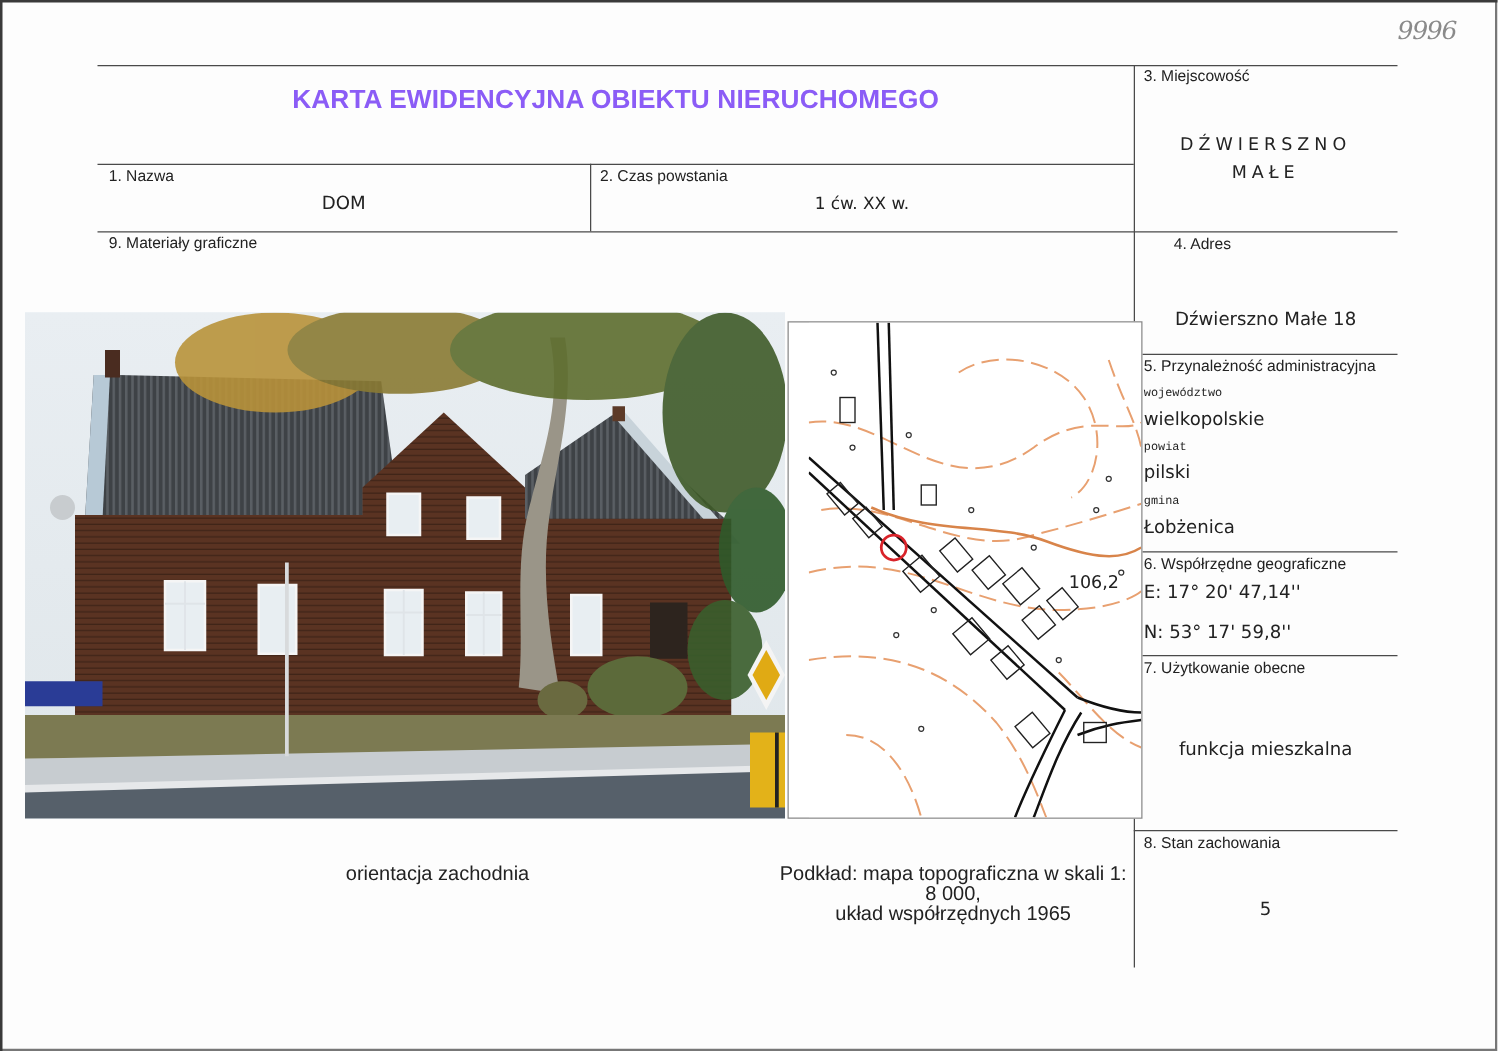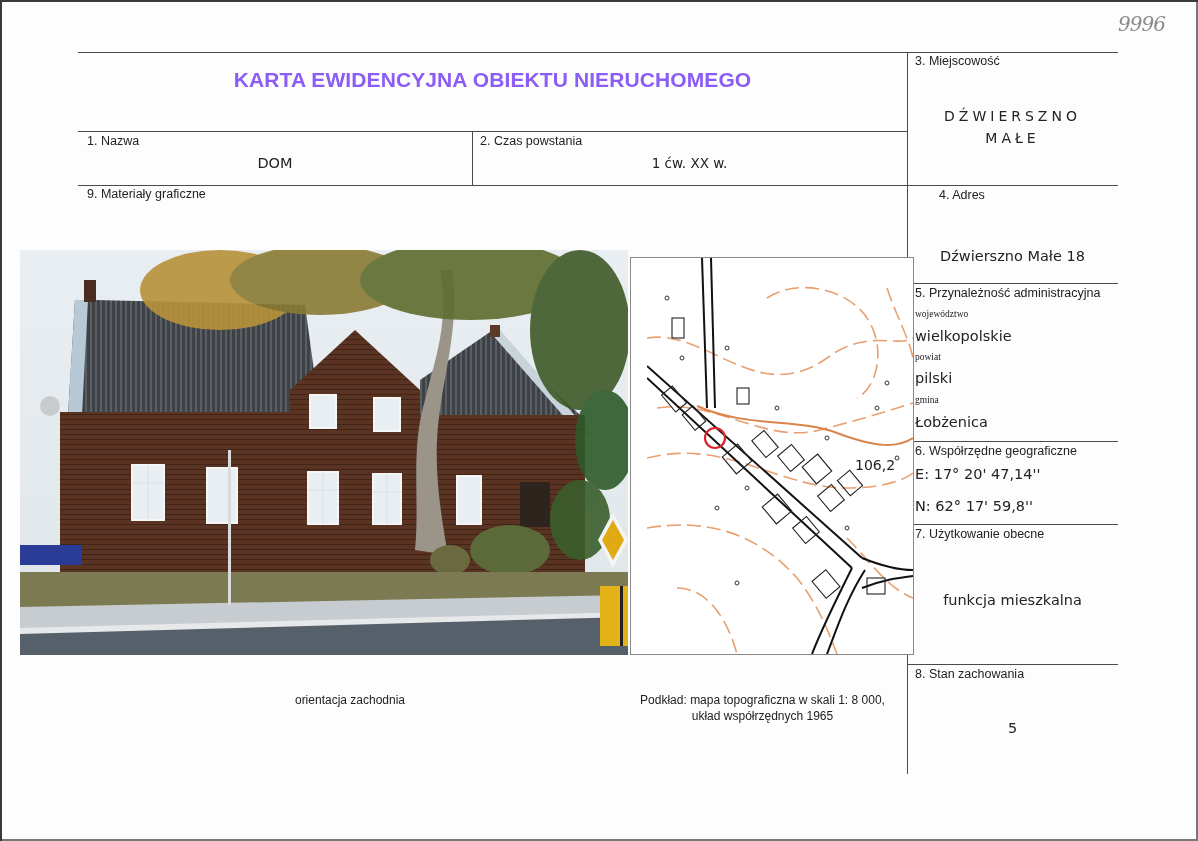--- a/index.html
+++ b/index.html
@@ -9,26 +9,26 @@
     font-family: "DejaVu Sans", sans-serif;
     color: #1e1e1e;
   }
   .page-frame { position: absolute; left: 0; top: 0; width: 1198px; height: 841px;
     box-shadow: inset 2px 2px 0 #3a3a3a, inset -2px -2px 0 #777; pointer-events: none; }
   .hline { position: absolute; height: 1px; background: #4a4a4a; }
   .vline { position: absolute; width: 1px; background: #4a4a4a; }
   .abs { position: absolute; }
   .label { font-family: "Liberation Sans", sans-serif; font-size: 12.5px; color: #222; }
   .value { font-family: "DejaVu Sans", sans-serif; font-size: 14.5px; color: #222; }
-  .small { font-family: Liberation Serif, serif; font-size: 9.5px; color: #222; }
+  .small { font-family: Liberation Mono, monospace; font-size: 9.5px; color: #222; }
   .title1 { font-family: "Liberation Sans", sans-serif; font-weight: bold; font-size: 21px; color: #8b5cf6; letter-spacing: 0.1px; }
   .title2 { font-family: "Liberation Sans", sans-serif; font-weight: bold; font-size: 15.5px; color: #1c1c1c; }
   .center { text-align: center; }
   .handwritten { font-family: "DejaVu Serif", serif; font-style: italic; font-size: 20px; color: #8a8a8a; letter-spacing: -1px; }
-  .caption { font-family: "Liberation Sans", sans-serif; font-size: 12px; color: #222; line-height: 16px; }
+  .caption { font-family: "Liberation Sans", sans-serif; font-size: 16px; color: #222; line-height: 16px; }
 
   
   .photo { position: absolute; left: 20px; top: 250px; width: 608px; height: 405px; overflow: hidden; background: #dfe8ee; }
   .map { position: absolute; left: 630px; top: 257px; width: 266px; height: 396px; overflow: hidden; background: #fff; border: 1px solid #888; padding-left: 16px; }
 </style>
 </head>
 <body>
 
 <div class="page-frame"></div>
 
@@ -66,21 +66,21 @@
 <div class="abs label" style="left:915px; top:286px;">5. Przynależność administracyjna</div>
 <div class="abs small" style="left:915px; top:309px;">województwo</div>
 <div class="abs value" style="left:915px; top:328px;">wielkopolskie</div>
 <div class="abs small" style="left:915px; top:352px;">powiat</div>
 <div class="abs value" style="left:915px; top:370px;">pilski</div>
 <div class="abs small" style="left:915px; top:395px;">gmina</div>
 <div class="abs value" style="left:915px; top:414px;">Łobżenica</div>
 
 <div class="abs label" style="left:915px; top:444px;">6. Współrzędne geograficzne</div>
 <div class="abs value" style="left:915px; top:466px;">E: 17° 20' 47,14''</div>
-<div class="abs value" style="left:915px; top:498px;">N: 62° 17' 59,8''</div>
+<div class="abs value" style="left:915px; top:498px;">N: 53° 17' 59,8''</div>
 
 <div class="abs label" style="left:915px; top:527px;">7. Użytkowanie obecne</div>
 <div class="abs value center" style="left:907px; top:592px; width:211px;">funkcja mieszkalna</div>
 
 <div class="abs label" style="left:915px; top:667px;">8. Stan zachowania</div>
 <div class="abs value center" style="left:907px; top:720px; width:211px;">5</div>
 
 <div class="photo">
   <svg width="608" height="405" viewBox="0 0 608 405" xmlns="http://www.w3.org/2000/svg">
     <defs>

